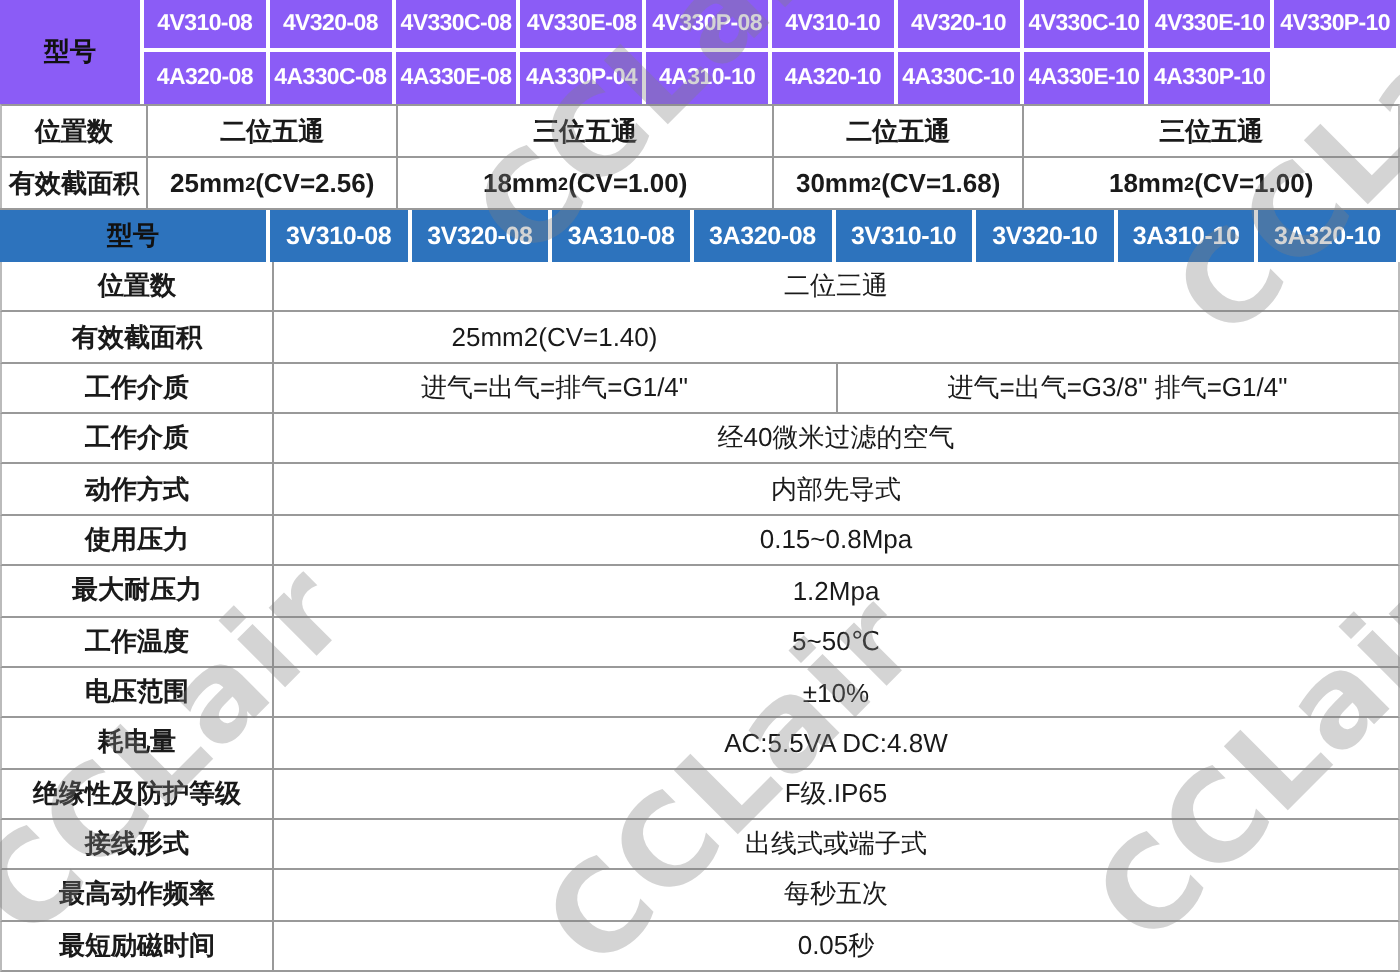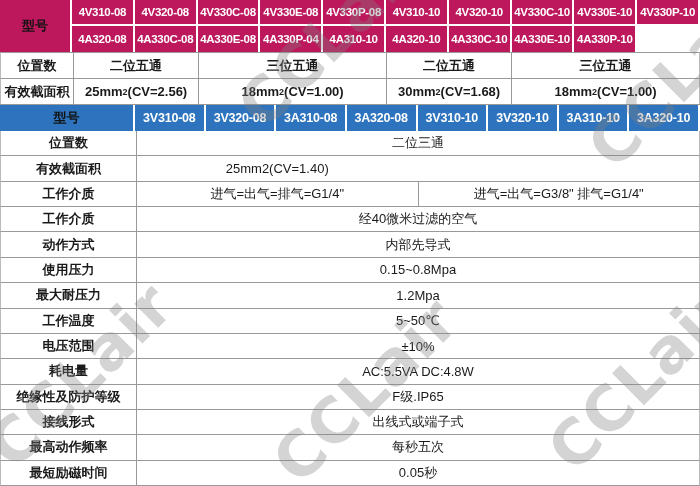--- a/index.html
+++ b/index.html
@@ -7,21 +7,21 @@
     position:relative;width:700px;height:486px;background:#ffffff;
     font-family:"Liberation Sans","DejaVu Sans",sans-serif;
     overflow:hidden;color:#1a1a1a;
   }
   
   .t1-header{
     display:grid;grid-template-columns:72px repeat(10,1fr);
     grid-template-rows:26px 26px;background:#fff;
   }
   .t1-header .hcell{
-    background:#be185d;display:flex;align-items:center;justify-content:center;
+    background:#8b5cf6;display:flex;align-items:center;justify-content:center;
     border-right:2px solid #fff;box-sizing:border-box;
   }
   .t1-header .hcell:nth-child(-n+11){border-bottom:2px solid #fff;}
   .t1-header .model-label{
     grid-row:1/3;color:#111;font-weight:bold;font-size:13px;border-bottom:none!important;
   }
   .t1-header .model{color:#fff;font-weight:bold;font-size:11.5px;letter-spacing:-0.3px;}
   
   .t1-row{
     display:grid;grid-template-columns:72px 2fr 3fr 2fr 3fr;

